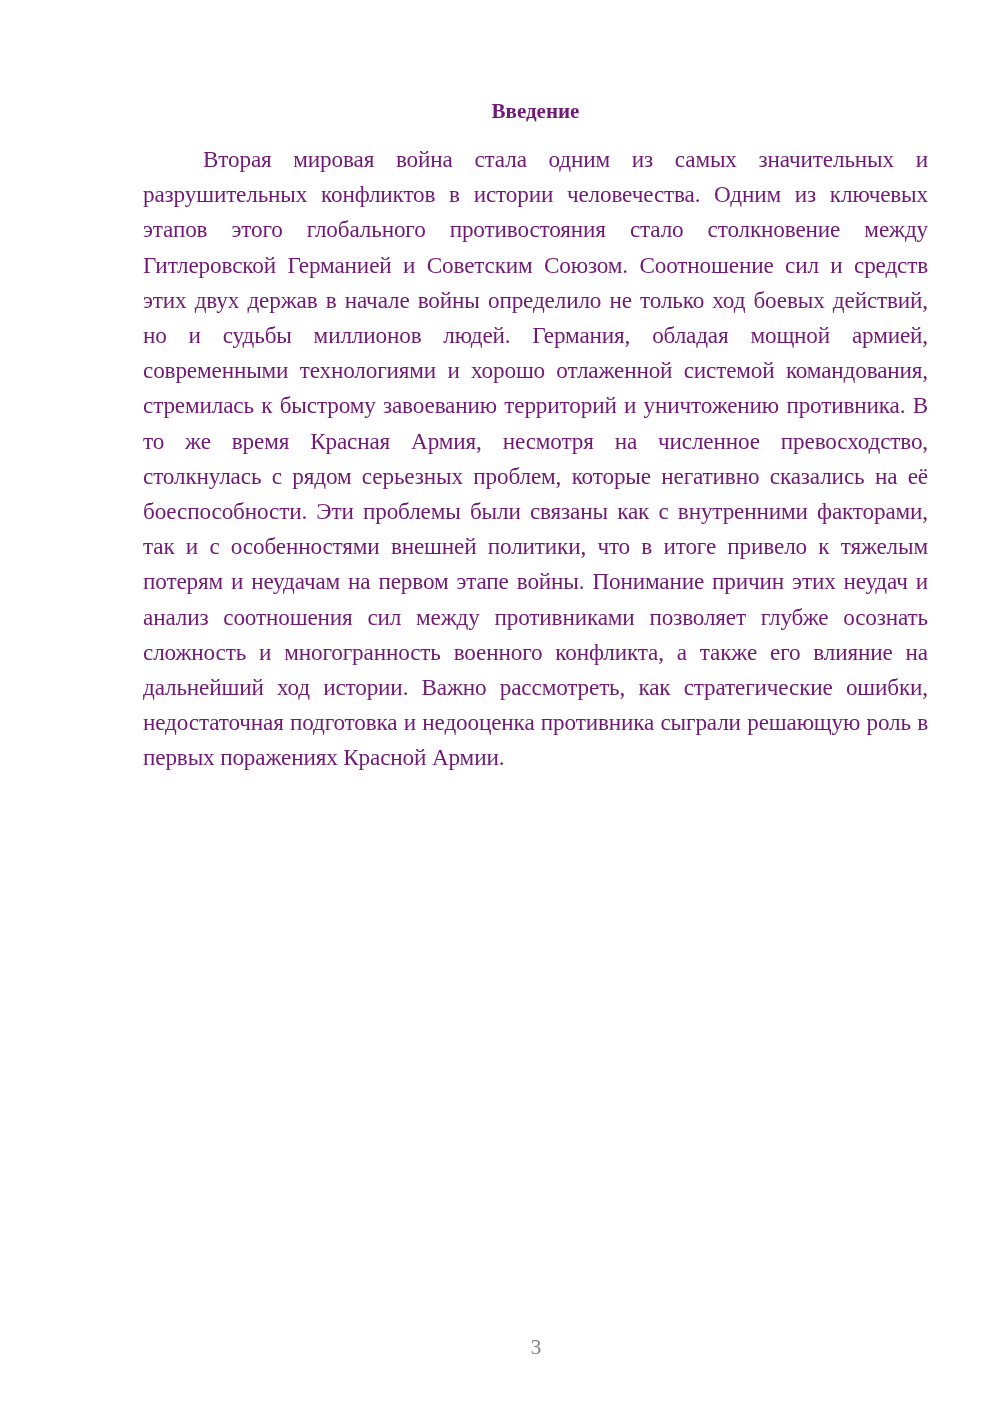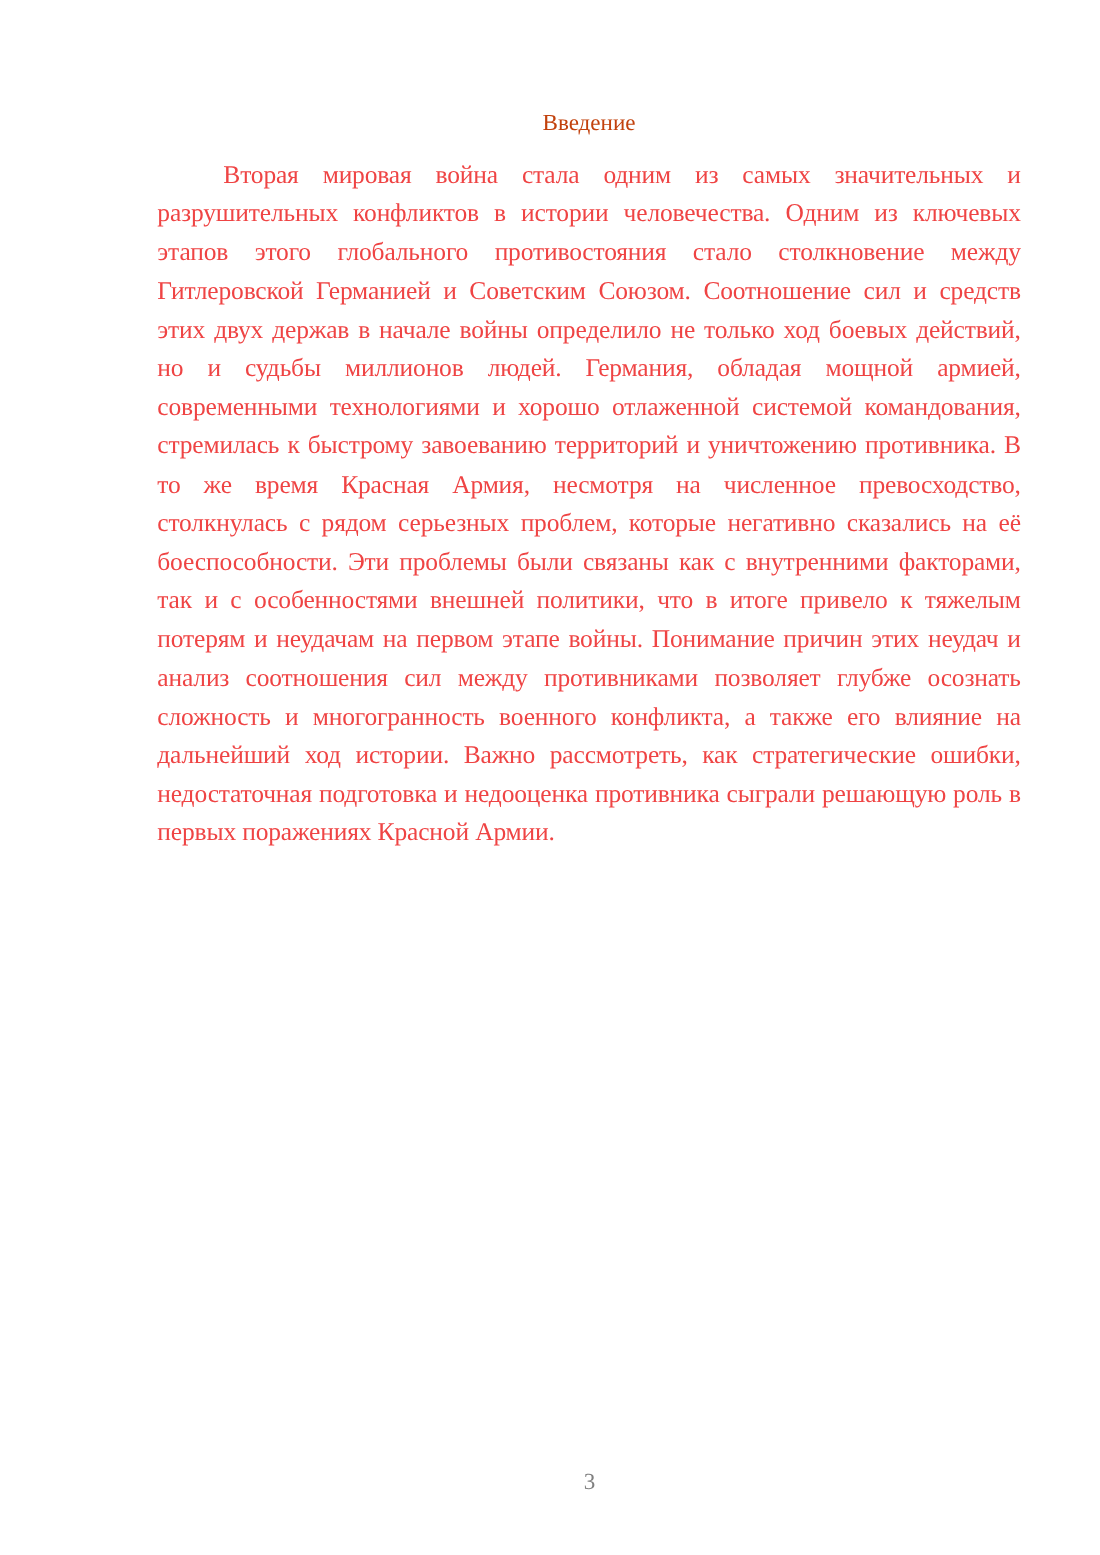--- a/index.html
+++ b/index.html
@@ -22,37 +22,37 @@
       width: 1000px;
       height: 1414px;
       background: #ffffff;
     }
     .heading {
       position: absolute;
       left: 143px;
       width: 785px;
       top: 97px;
       text-align: center;
-      font-weight: normal;
+      font-weight: bold;
       font-size: 21px;
       line-height: 28px;
       margin: 0;
-      color: #c2410c;
+      color: #701a75;
     }
     .body-text {
       position: absolute;
       left: 143px;
       width: 785px;
       top: 142px;
       margin: 0;
       font-size: 23.2px;
       line-height: 35.2px;
       text-align: justify;
       text-indent: 60px;
-      color: #ef4444;
+      color: #701a75;
       letter-spacing: -0.15px;
     }
     .page-number {
       position: absolute;
       left: 0;
       width: 1072px;
       top: 1334px;
       text-align: center;
       font-size: 21px;
       line-height: 26px;

